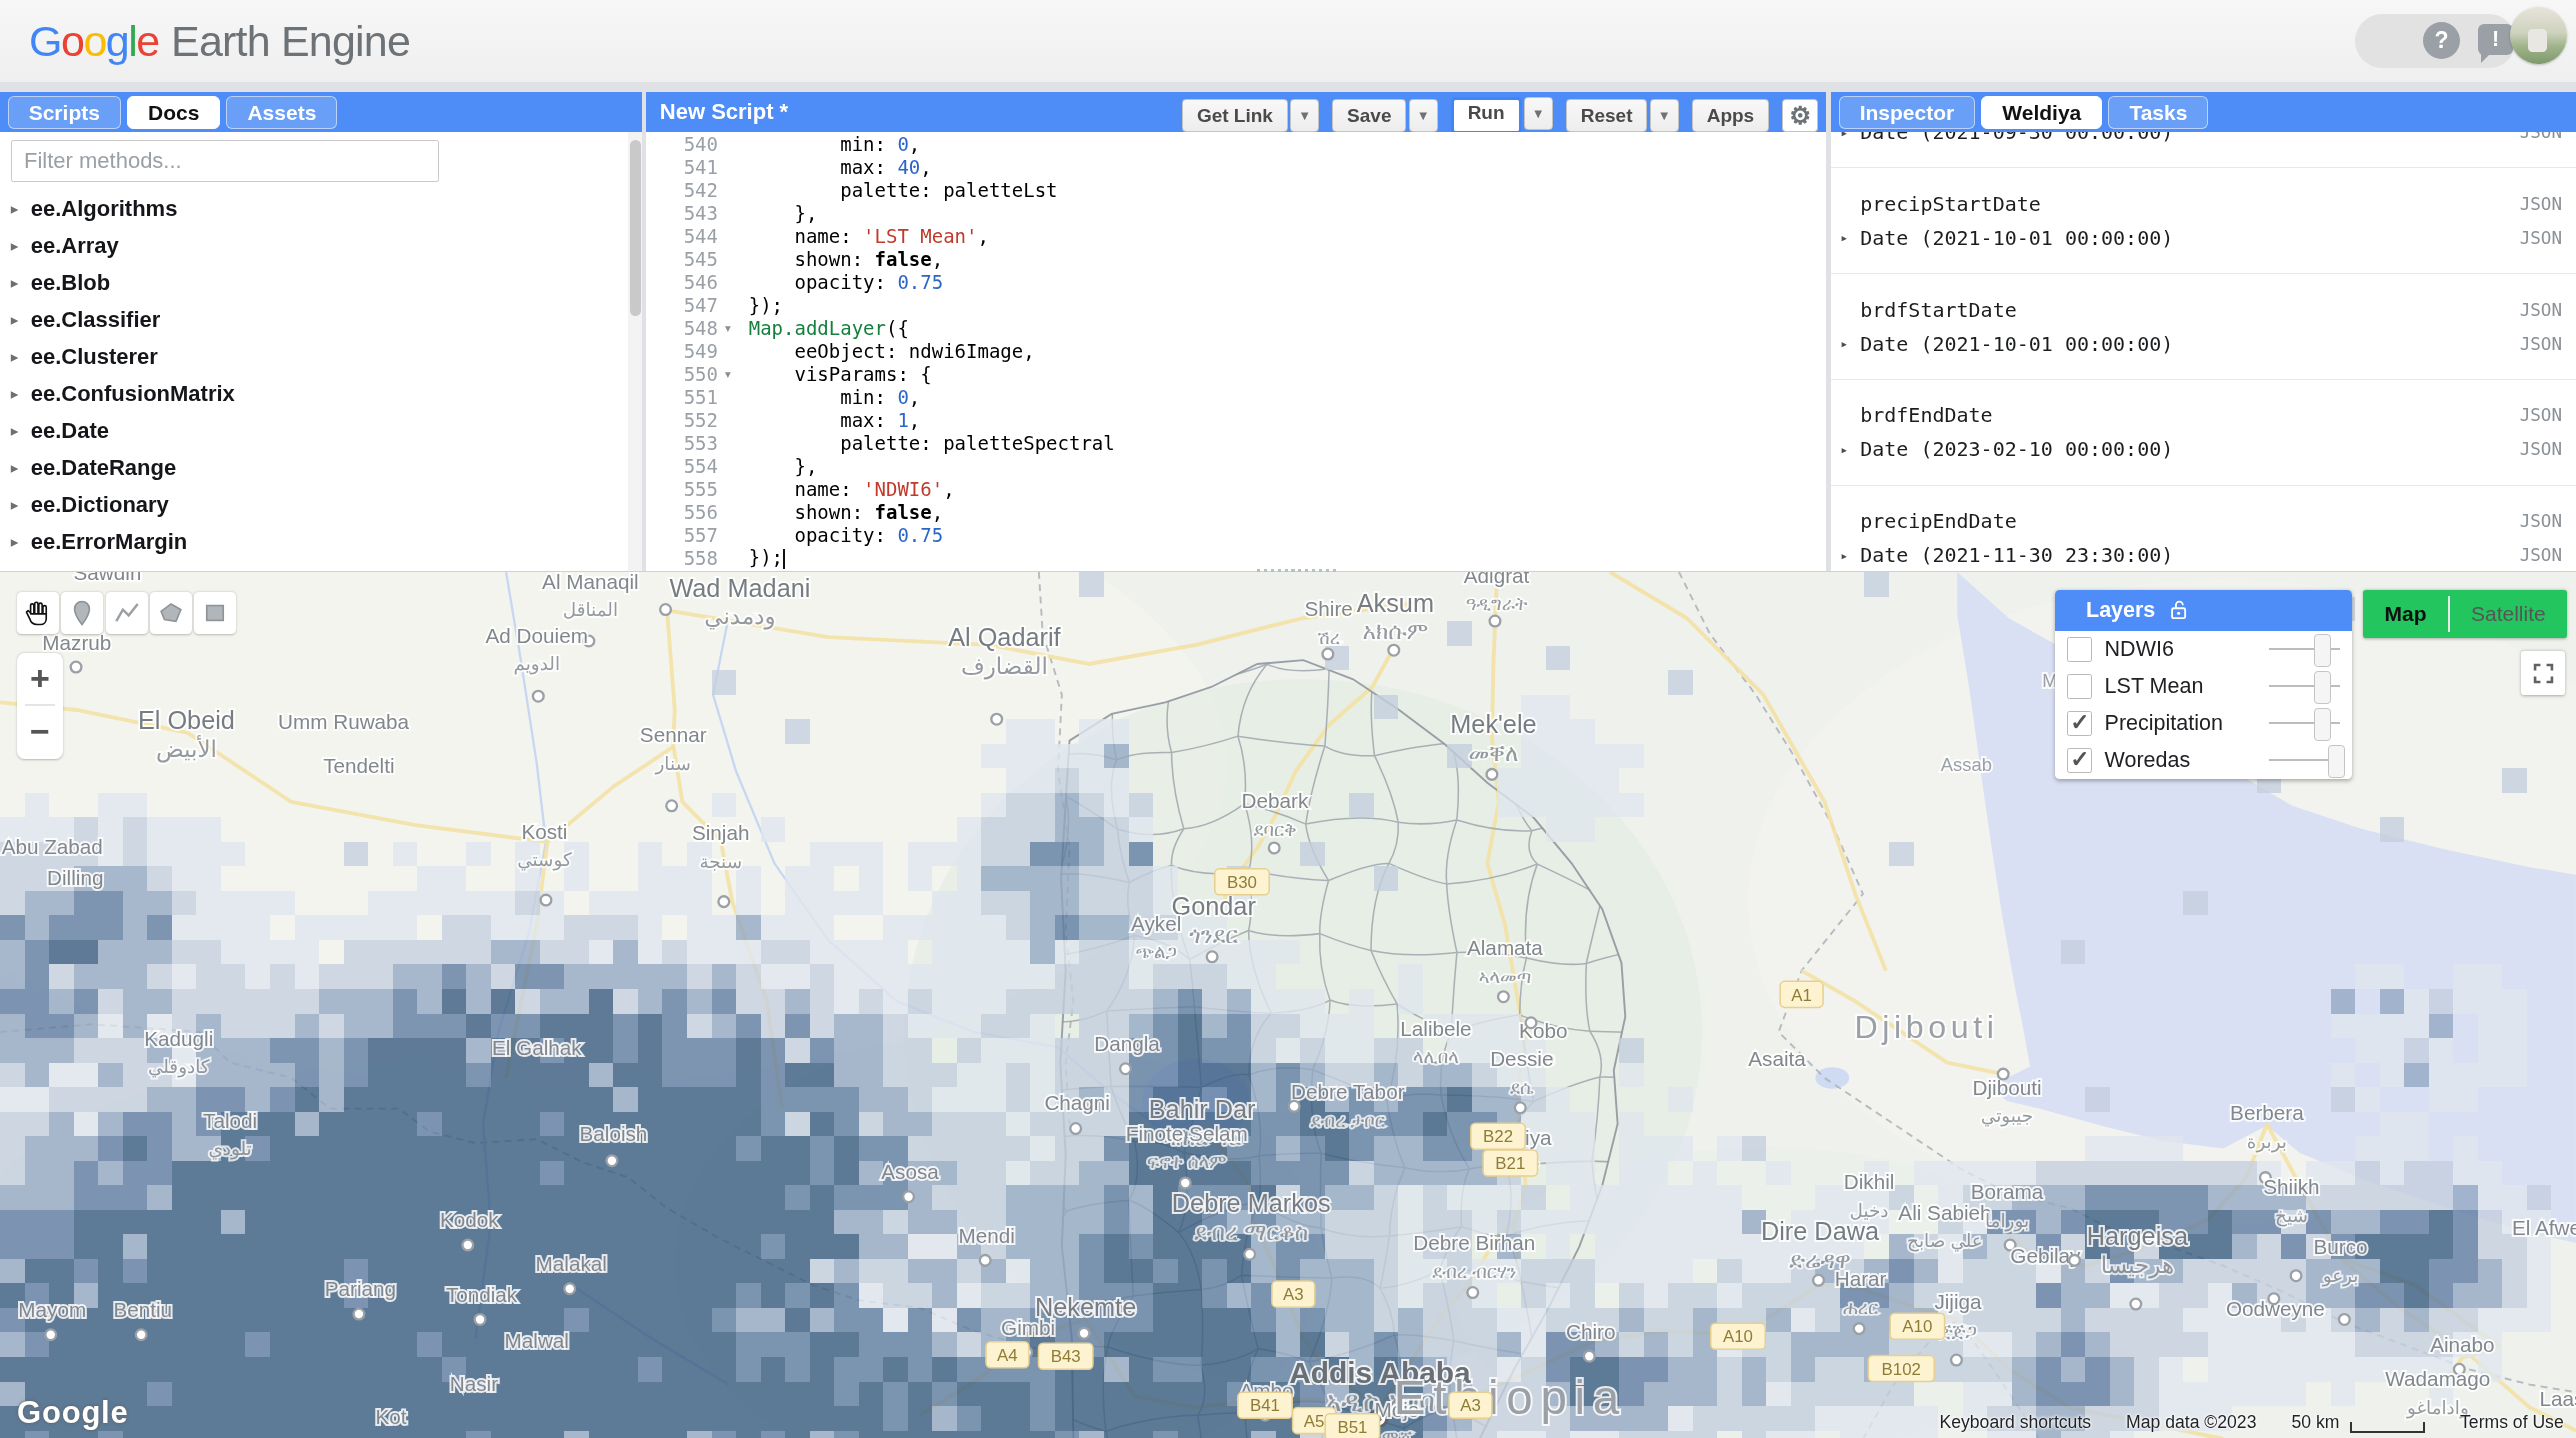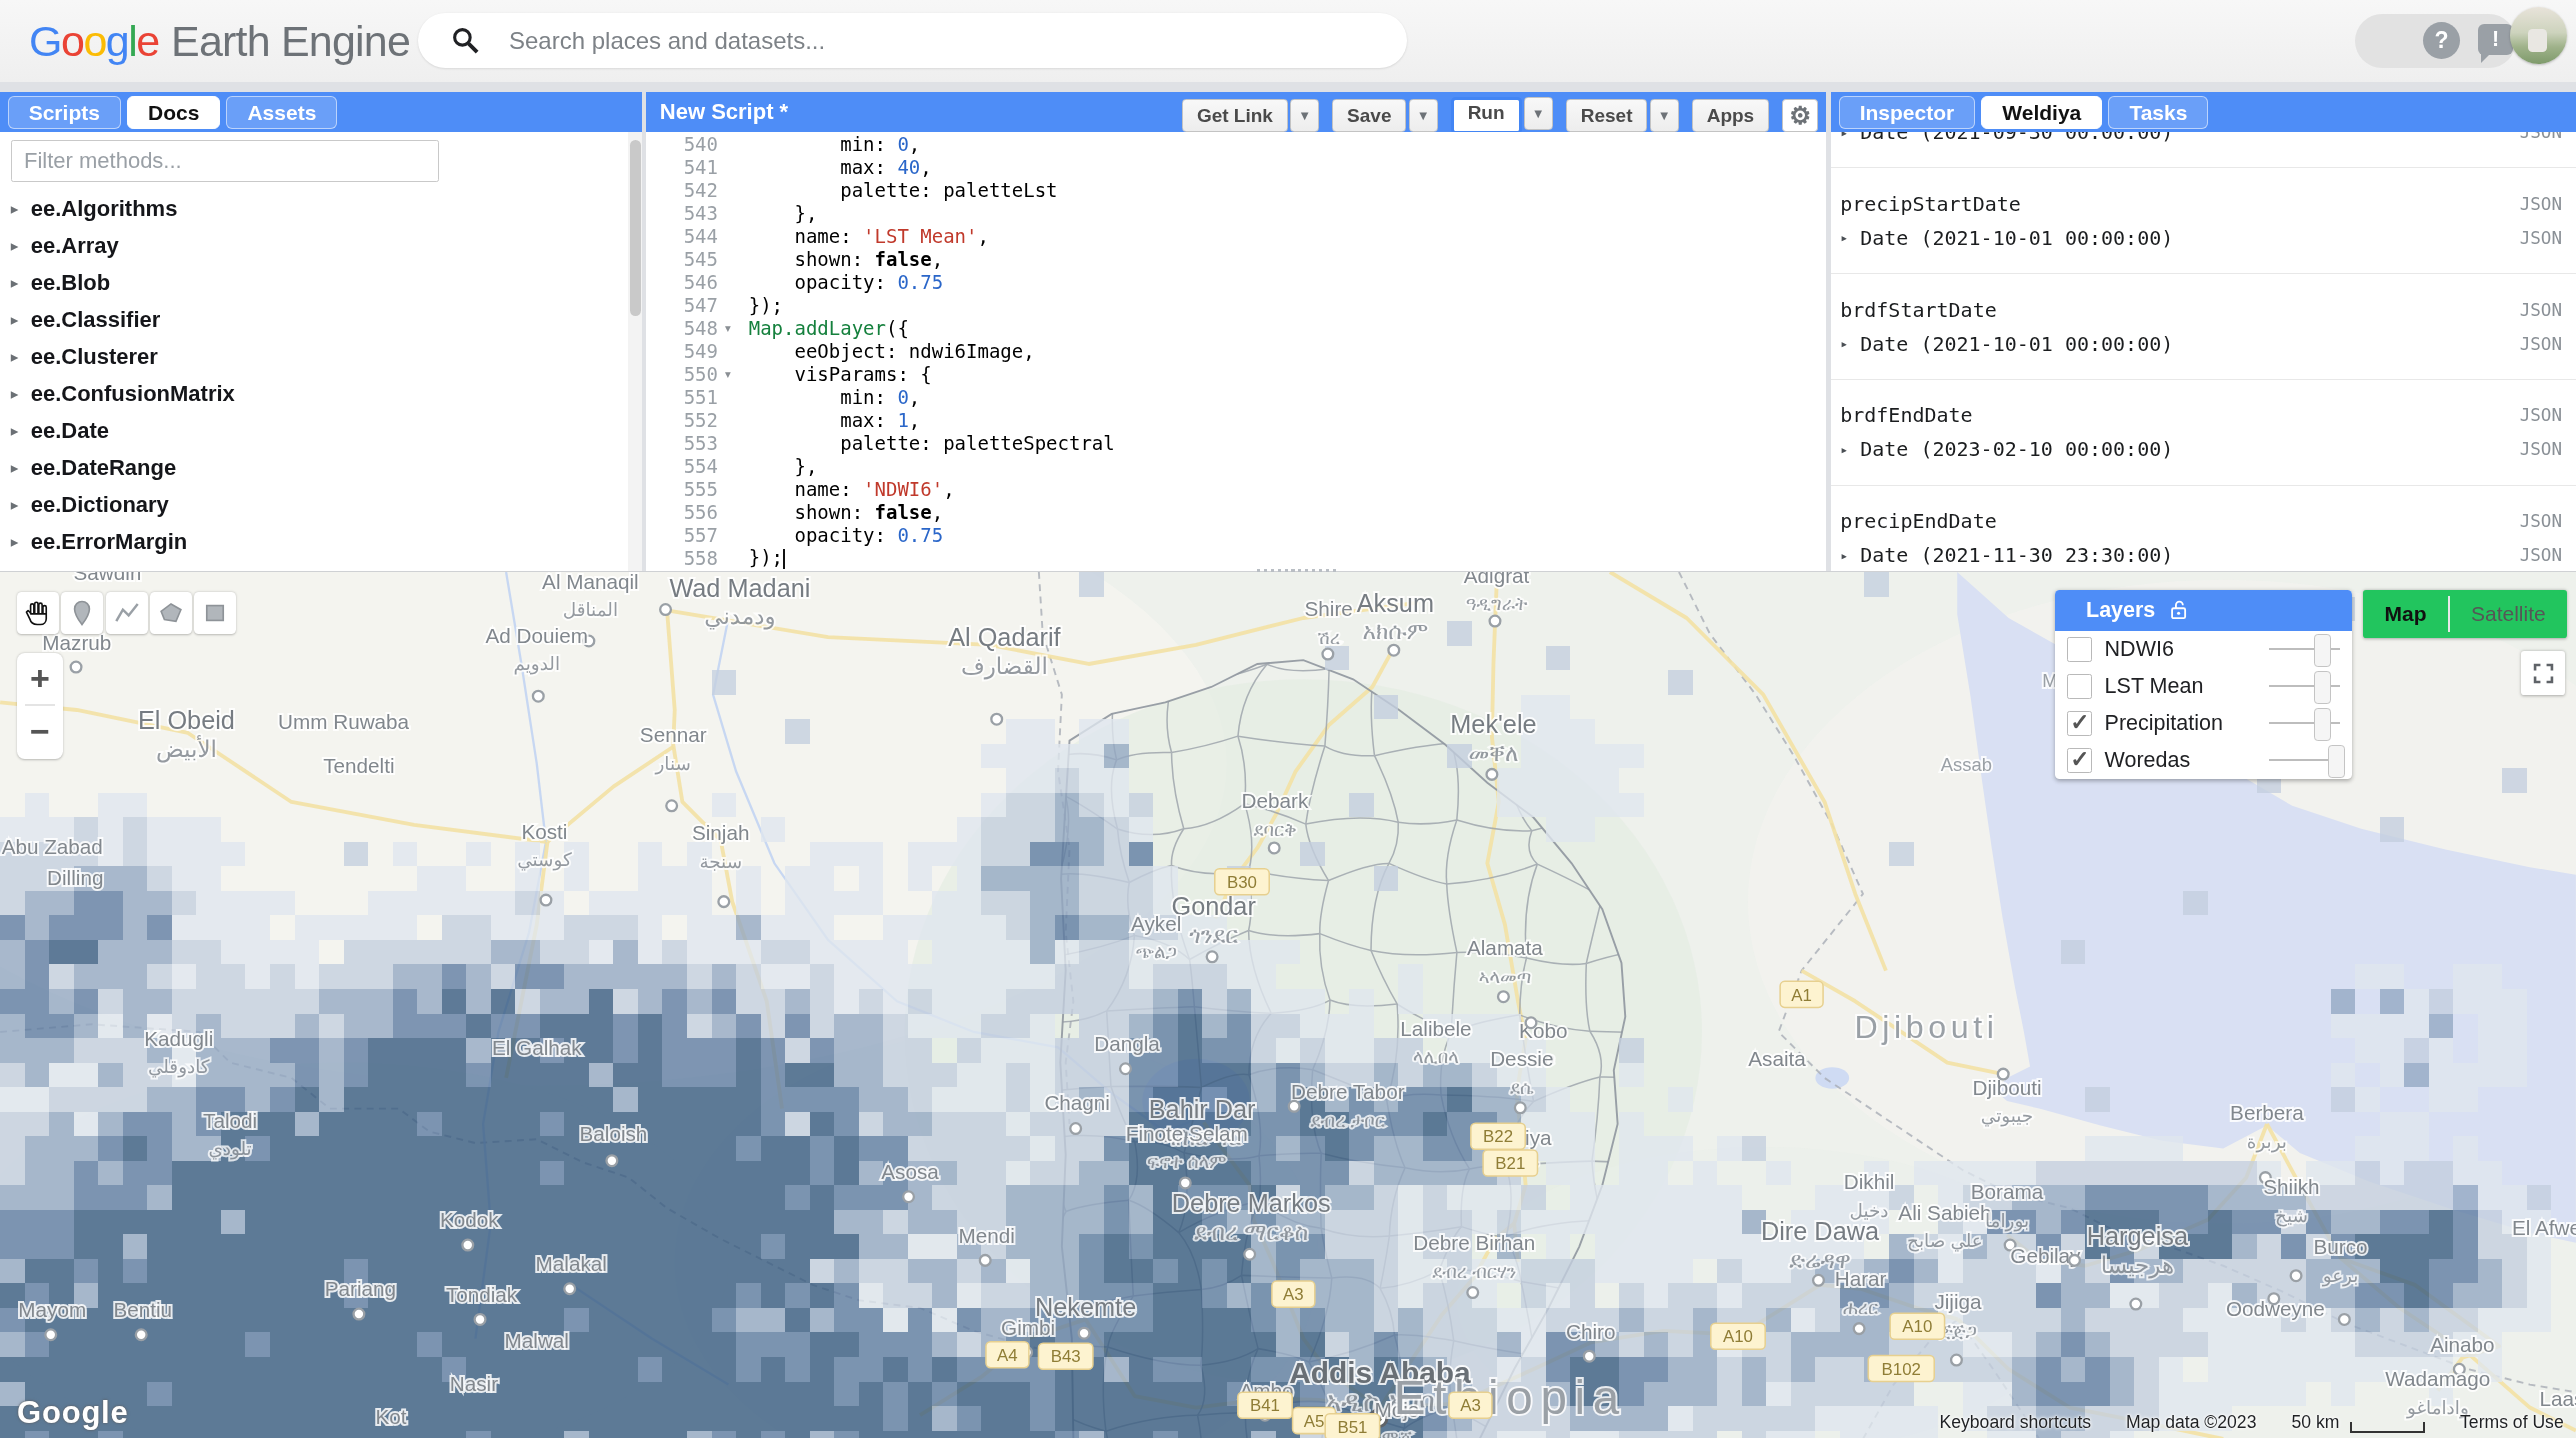--- a/index.html
+++ b/index.html
@@ -60,21 +60,21 @@
   .codeline{font:19px "DejaVu Sans Mono",monospace;white-space:pre;color:#000;padding-left:10.7px;}
   .gutterbg{position:absolute;left:0;top:40px;width:86px;bottom:0;background:#f7f7f7;border-right:0.8px solid #e2e2e2;}
   .guide{position:absolute;top:40px;bottom:4.6px;width:0;border-left:1.5px dotted #d8d8d8;}
   .tok-n{color:#2a66c9}.tok-s{color:#c0392b}.tok-k{color:#15803d}.tok-b{font-weight:bold;color:#000}
   .caretbar{display:inline-block;width:1.5px;height:20px;background:#111;vertical-align:middle;}
   
   .cbody{position:absolute;left:0;top:40px;right:0;bottom:0;overflow:hidden;font:20px "DejaVu Sans Mono",monospace;}
   .cgroup{border-bottom:1.5px solid #e8e8e8;padding:18.4px 14px 18.4px 9.2px;}
   .crow{display:flex;align-items:center;height:34px;}
   .ctri{width:20px;font-size:13px;color:#4a4f54;}
-  .clabel{color:#1b1d1f;}
+  .clabel{color:#1b1d1f;margin-left:20px;}
   .cval{color:#1b1d1f;}
   .cjson{margin-left:auto;color:#8a9096;font-size:17.6px;}
   .cgroup.partial{padding-top:0;margin-top:-17px;}
   
   .map{position:absolute;left:0;top:571px;width:2576px;height:867px;background:#eef1ec;border-top:0.8px solid #cfd1d4;}
   .map svg.base{position:absolute;left:0;top:0;}
   .toolrow{position:absolute;left:17px;top:20px;display:flex;gap:2.3px;}
   .tool{width:42px;height:42px;background:#fff;border-radius:4.6px;box-shadow:0 0.8px 2.3px rgba(0,0,0,.25);
     display:flex;align-items:center;justify-content:center;}
   .zoomctl{position:absolute;left:17px;top:81px;width:46px;height:106px;background:#fff;border-radius:7.7px;
@@ -104,27 +104,20 @@
   .topdrag{position:absolute;left:1257px;top:-3.1px;display:flex;gap:3.8px;}
   .topdrag i{width:3.1px;height:3.1px;background:#b9bec4;}
 </style>
 </head>
 <body>
 
 <div class="app">
 
   <div class="hdr">
     <div class="logo"><span class="l1">G</span><span class="l2">o</span><span class="l3">o</span><span class="l1">g</span><span class="l4">l</span><span class="l2">e</span><span class="prod">Earth Engine</span></div>
-    <div class="search">
-      <svg width="31" height="31" viewBox="0 0 40 40">
-          <circle cx="16" cy="16" r="10" fill="none" stroke="#202124" stroke-width="4"></circle>
-          <line x1="24" y1="24" x2="35" y2="35" stroke="#202124" stroke-width="5"></line>
-        </svg>
-      <span class="ph">Search places and datasets...</span>
-    </div>
     <div class="hpill"></div>
     <div class="hicon q">?</div>
     <div class="bubble">!</div>
     <div class="avatar"><b></b><u></u></div>
   </div>
 
   <div class="panel pLeft">
     <div class="tabbar" id="left-tabs">
         <div class="tab">Scripts</div>
         <div class="tab act">Docs</div>

